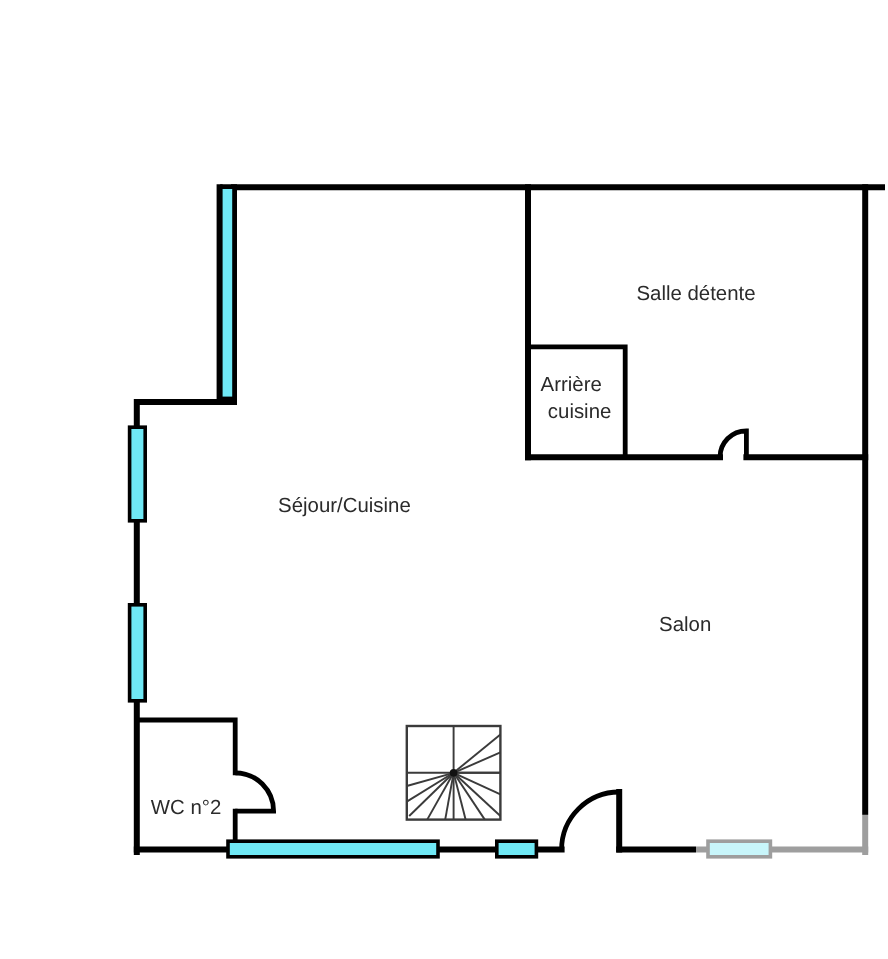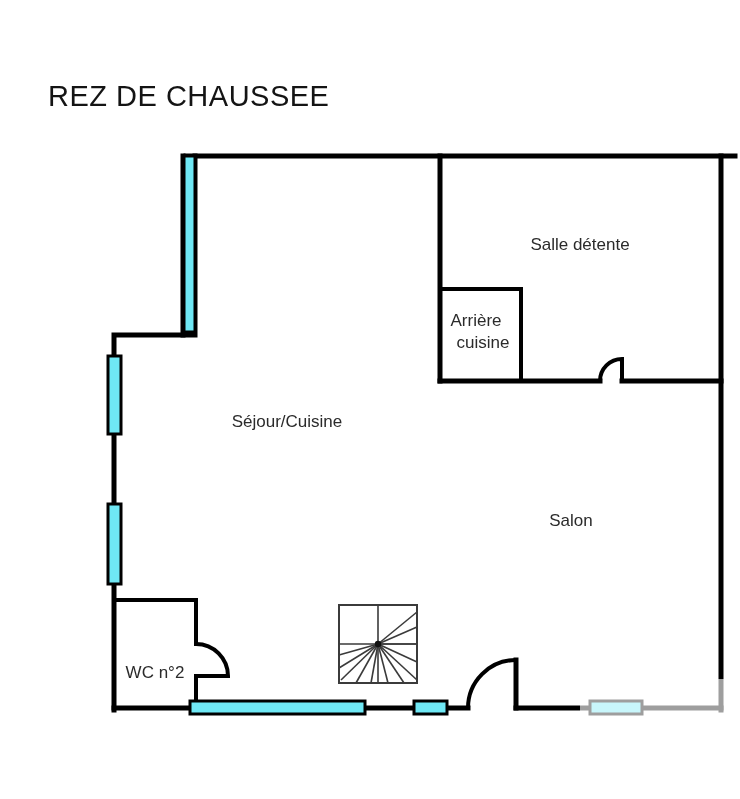--- a/index.html
+++ b/index.html
@@ -90,21 +90,20 @@
     background: rgba(255,255,255,0.62);
     border-top-left-radius: 16px;
     pointer-events: none;
   }
 </style>
 </head>
 <body>
 
 <div id="floorplan-page" style="background: rgb(255, 255, 255);">
 
-  <div id="plan-title">REZ DE CHAUSSEE</div>
 
   <svg id="plan-svg" viewBox="0 0 740 799">
 
     <g>
 
       <path class="wall" d="M 186 156 L 735 156"></path>
 
       <path class="wall" d="M 721 156 L 721 710"></path>
 
       <path class="wall" d="M 195 156 L 195 335 L 114 335 L 114 710"></path>

